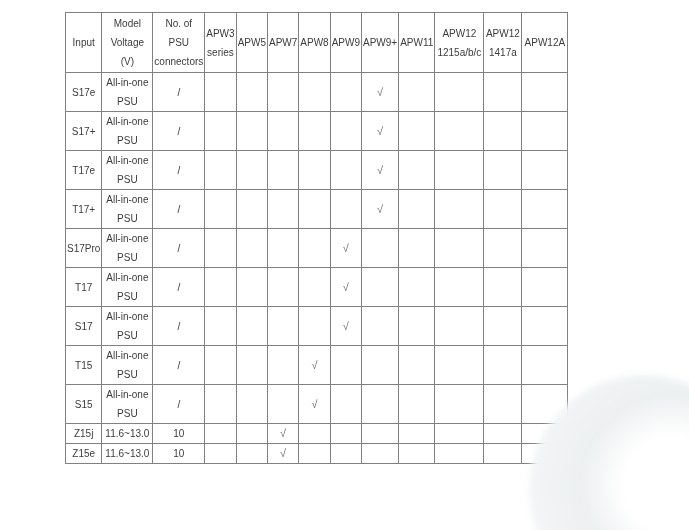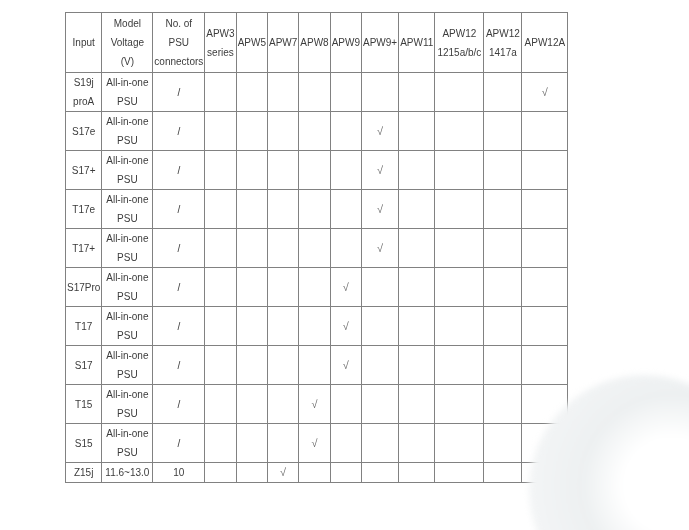--- a/index.html
+++ b/index.html
@@ -95,37 +95,20 @@
       <th data-name="column-header-apw11">APW11</th>
       <th data-name="column-header-apw12-1215abc">APW12
 1215a/b/c</th>
       <th data-name="column-header-apw12-1417a">APW12
 1417a</th>
       <th data-name="column-header-apw12a">APW12A</th>
     </tr>
   </thead>
   <tbody data-name="table-body">
       <tr data-name="table-row" class="row-tall">
-        <td data-name="model-cell">S19j
-proA</td>
-        <td data-name="voltage-cell">All-in-one
-PSU</td>
-        <td data-name="connectors-cell">/</td>
-        <td data-name="empty-cell"></td>
-        <td data-name="empty-cell"></td>
-        <td data-name="empty-cell"></td>
-        <td data-name="empty-cell"></td>
-        <td data-name="empty-cell"></td>
-        <td data-name="empty-cell"></td>
-        <td data-name="empty-cell"></td>
-        <td data-name="empty-cell"></td>
-        <td data-name="empty-cell"></td>
-        <td data-name="check-cell">√</td>
-      </tr>
-      <tr data-name="table-row" class="row-tall">
         <td data-name="model-cell">S17e</td>
         <td data-name="voltage-cell">All-in-one
 PSU</td>
         <td data-name="connectors-cell">/</td>
         <td data-name="empty-cell"></td>
         <td data-name="empty-cell"></td>
         <td data-name="empty-cell"></td>
         <td data-name="empty-cell"></td>
         <td data-name="empty-cell"></td>
         <td data-name="check-cell">√</td>
@@ -257,20 +240,35 @@
         <td data-name="check-cell">√</td>
         <td data-name="empty-cell"></td>
         <td data-name="empty-cell"></td>
         <td data-name="empty-cell"></td>
         <td data-name="empty-cell"></td>
         <td data-name="empty-cell"></td>
         <td data-name="empty-cell"></td>
       </tr>
       <tr data-name="table-row" class="row-short">
         <td data-name="model-cell">Z15j</td>
+        <td data-name="voltage-cell">11.6~13.0</td>
+        <td data-name="connectors-cell">10</td>
+        <td data-name="empty-cell"></td>
+        <td data-name="empty-cell"></td>
+        <td data-name="check-cell">√</td>
+        <td data-name="empty-cell"></td>
+        <td data-name="empty-cell"></td>
+        <td data-name="empty-cell"></td>
+        <td data-name="empty-cell"></td>
+        <td data-name="empty-cell"></td>
+        <td data-name="empty-cell"></td>
+        <td data-name="empty-cell"></td>
+      </tr>
+      <tr data-name="table-row" class="row-short">
+        <td data-name="model-cell">Z15e</td>
         <td data-name="voltage-cell">11.6~13.0</td>
         <td data-name="connectors-cell">10</td>
         <td data-name="empty-cell"></td>
         <td data-name="empty-cell"></td>
         <td data-name="check-cell">√</td>
         <td data-name="empty-cell"></td>
         <td data-name="empty-cell"></td>
         <td data-name="empty-cell"></td>
         <td data-name="empty-cell"></td>
         <td data-name="empty-cell"></td>

